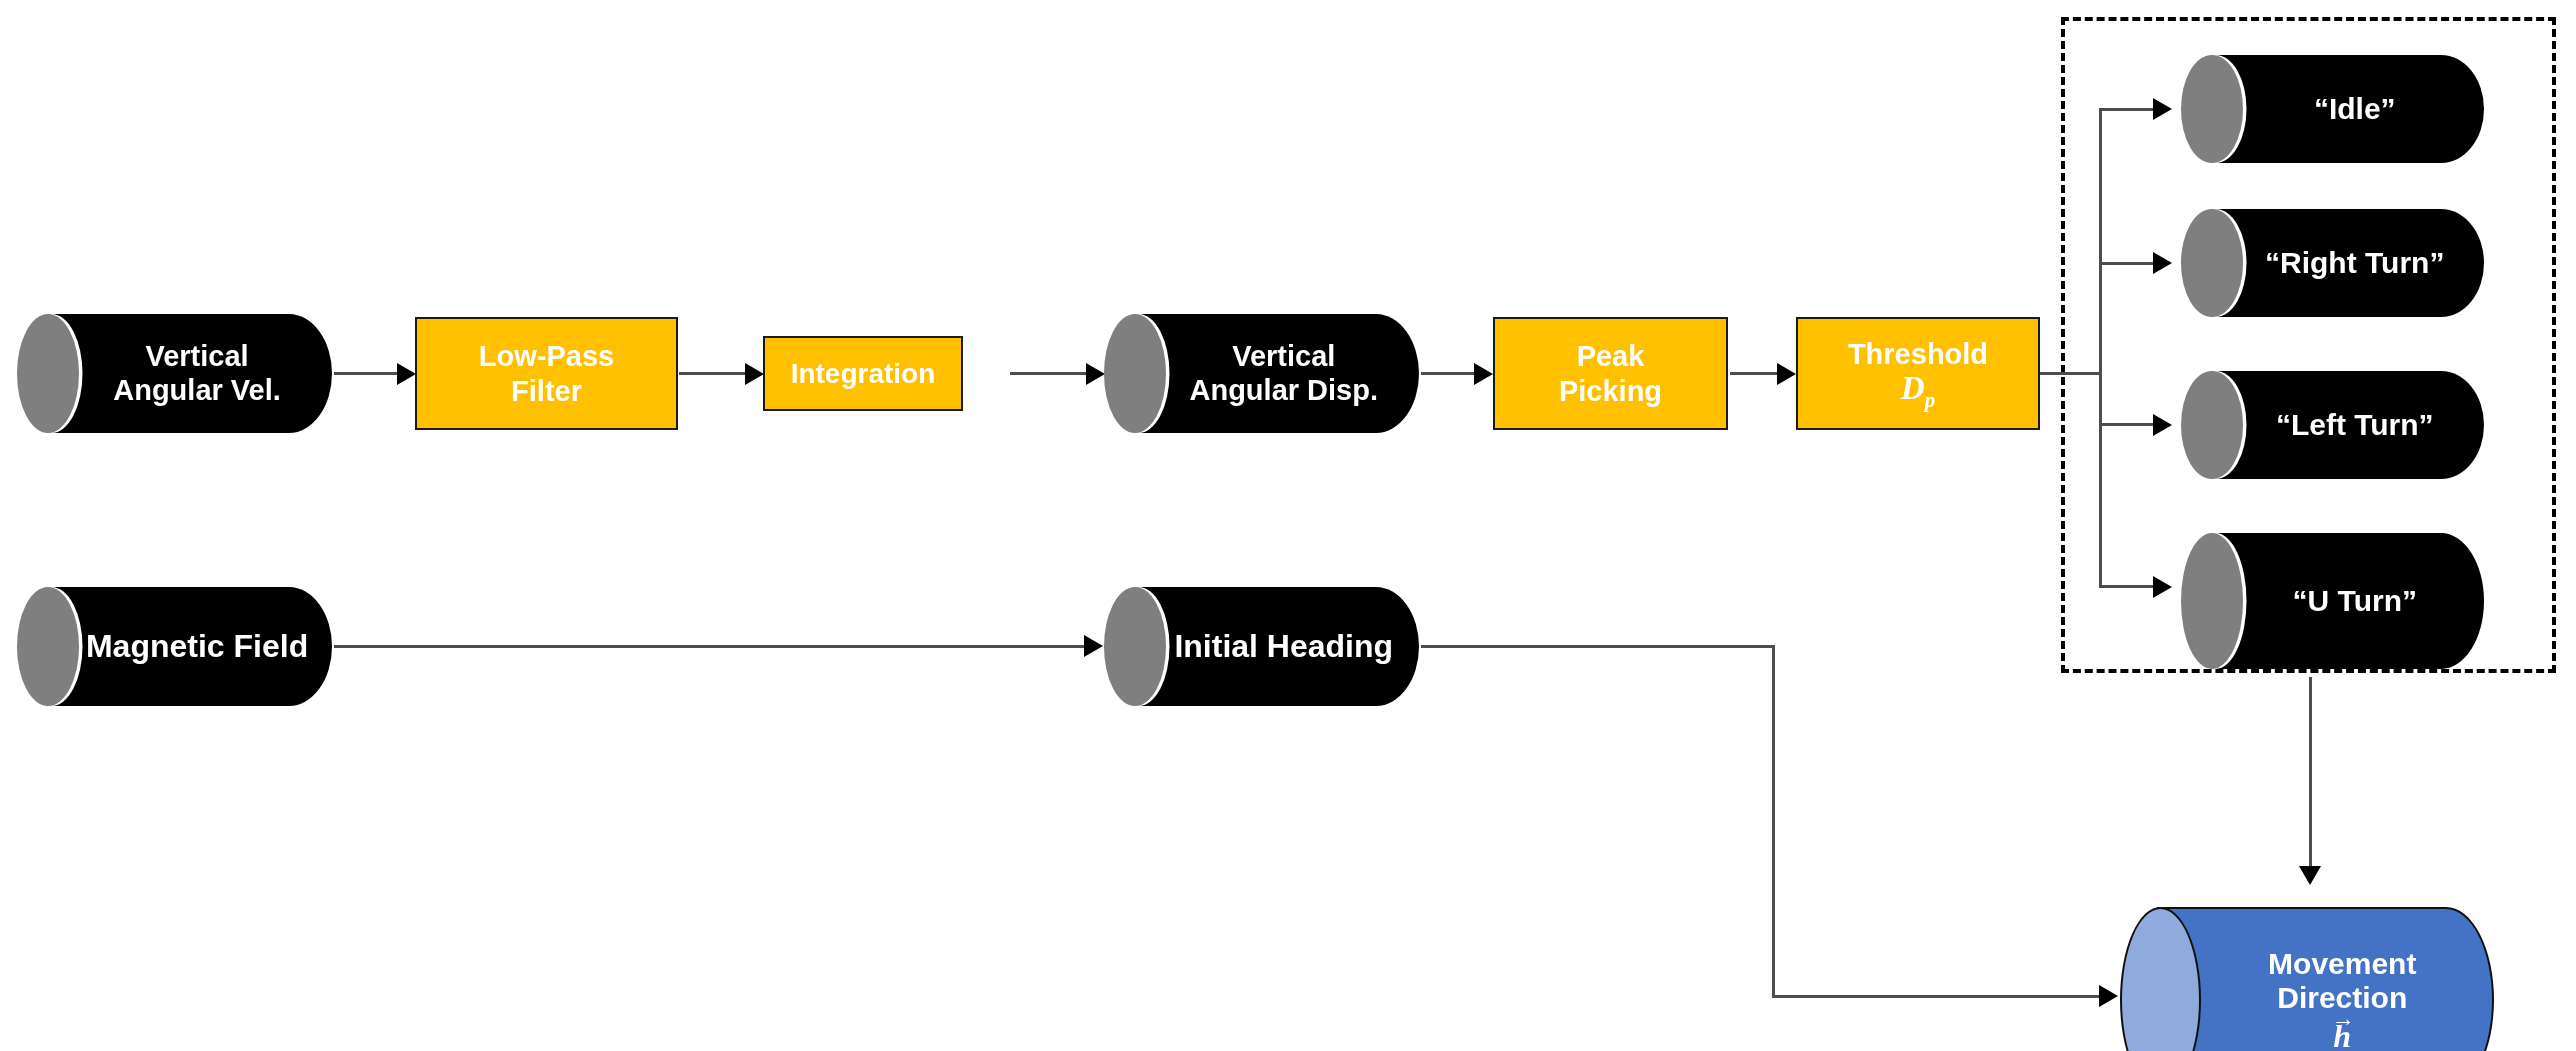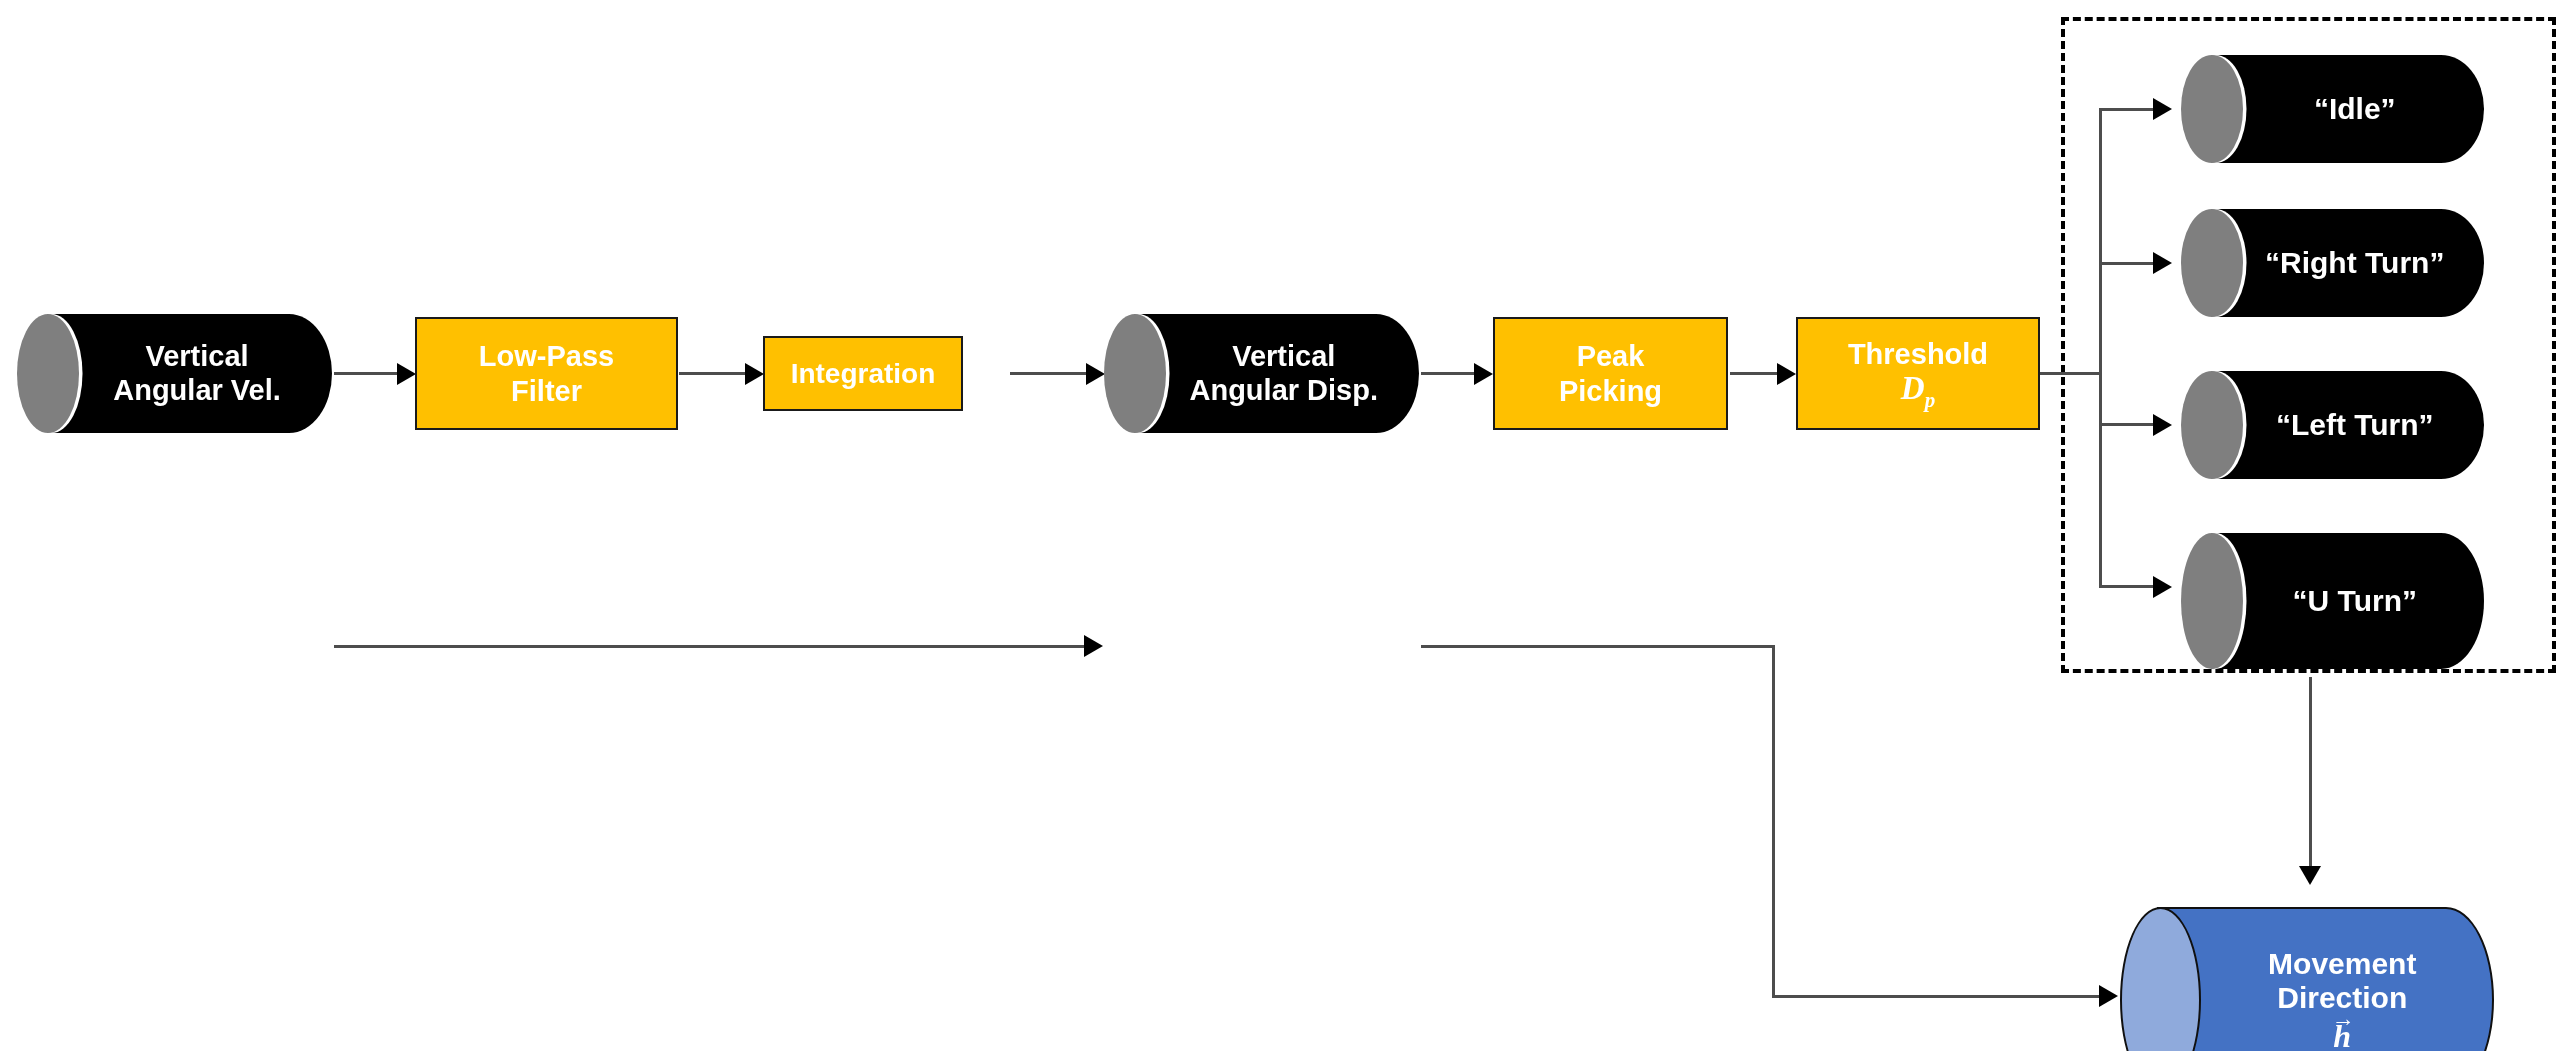--- a/index.html
+++ b/index.html
@@ -150,24 +150,38 @@
     <div class="cyl-body"></div>
     <div class="cyl-cap"></div>
     <div class="cyl-label fs44">
       <span>“U Turn”</span>
     </div>
   </div>
 
   <div class="vline" style="left:2309px;top:677px;height:191px;"></div>
   <div class="ad" style="left:2299px;top:866px;"></div>
 
+  <div class="cyl" style="left:17.3px;top:587px;width:315px;height:119px;">
+    <div class="cyl-body"></div>
+    <div class="cyl-cap"></div>
+    <div class="cyl-label fs46">
+      <span>Magnetic Field</span>
+    </div>
+  </div>
 
   <div class="hline" style="left:334px;top:645px;width:750px;"></div>
   <div class="ar" style="left:1084px;top:635px;"></div>
 
+  <div class="cyl" style="left:1104px;top:587px;width:315px;height:119px;">
+    <div class="cyl-body"></div>
+    <div class="cyl-cap"></div>
+    <div class="cyl-label fs46">
+      <span>Initial Heading</span>
+    </div>
+  </div>
 
   <div class="hline" style="left:1421px;top:645px;width:354px;"></div>
   <div class="vline" style="left:1772px;top:645px;height:353px;"></div>
   <div class="hline" style="left:1772px;top:995px;width:329px;"></div>
   <div class="ar" style="left:2099px;top:985px;"></div>
 
   <div class="cyl blue" style="left:2120px;top:907px;width:374px;height:186px;">
     <div class="cyl-body"></div>
     <div class="cyl-cap"></div>
     <div class="cyl-label fs44">

